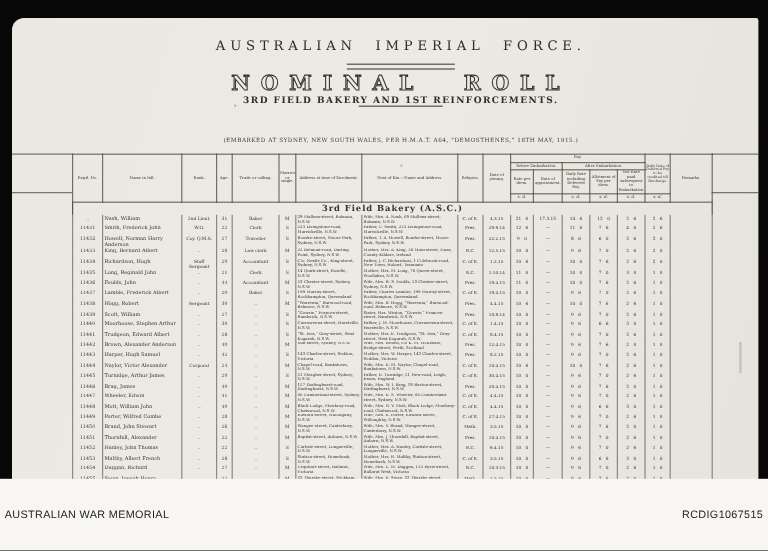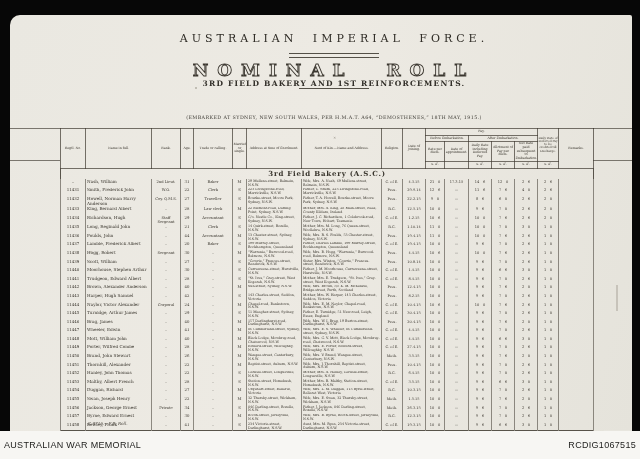--- a/index.html
+++ b/index.html
@@ -57,21 +57,21 @@
   .printers-mark{position:absolute;left:78px;top:406px;font-size:4.2px;
      font-style:italic;color:#4c4840;}
   
   .speck{position:absolute;color:#8a867c;}
   .speck1{left:323px;top:120px;font-size:4px;}
   .speck2{left:185px;top:72px;width:2px;height:2px;background:#b3afa4;border-radius:50%;}
   .speck3{left:606px;top:270px;width:1.5px;height:26px;background:rgba(140,135,124,0.35);}
   .speck4{left:80px;top:236px;width:2px;height:2px;background:#b6b2a7;border-radius:50%;}
   
   .awm-footer{position:absolute;left:0;right:0;bottom:0;height:28px;background:#f7f6f3;
-     display:flex;justify-content:space-between;align-items:center;padding:0 4px;
+     display:flex;justify-content:space-between;align-items:center;padding:16px 4px;
      font-family:"Liberation Sans",sans-serif;font-size:9px;letter-spacing:0.3px;color:#1d1d1b;}
 </style>
 </head>
 <body>
 
 <div class="canvas">
   <div class="page">
 
     <div class="t t1">AUSTRALIAN  IMPERIAL  FORCE.</div>
     <div class="rule-double"></div>

